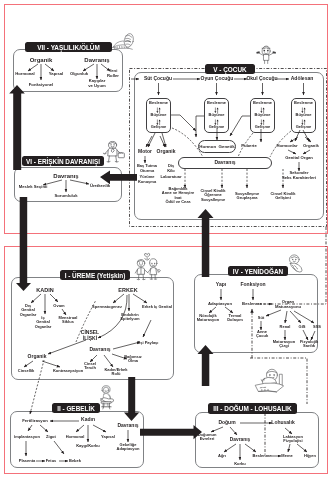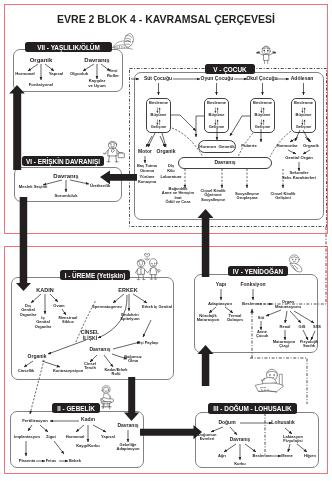--- a/index.html
+++ b/index.html
@@ -18,21 +18,20 @@
 svg.layer{position:absolute;left:0;top:0;width:332px;height:481px;overflow:visible;pointer-events:none;z-index:2;}
 svg.top{z-index:8;}
 .rbox{position:absolute;border:1px solid #414042;border-radius:5px;background:#fff;box-sizing:border-box;z-index:3;}
 </style>
 </head>
 <body>
 
 <div id="page">
 <div class="frame" style="left:4px;top:4px;width:324px;height:230px;"></div>
 <div class="frame" style="left:4px;top:246px;width:324px;height:228px;"></div>
-<div class="title" style="left:0;top:13px;width:332px;font-size:10.5px;">EVRE 2 BLOK 4  -  KAVRAMSAL ÇERÇEVESİ</div>
 <div class="panel" style="left:13px;top:49px;width:110px;height:43px;"></div>
 <div class="badge" style="left:25px;top:42px;width:87px;height:10px;font-size:6.4px;">VII - YAŞLILIK/ÖLÜM</div>
 <div class="lbl hd" style="left:41px;top:60px;font-size:6px;">Organik</div>
 <div class="lbl sub" style="left:25px;top:74px;font-size:4.2px;">Hormonal</div>
 <div class="lbl sub" style="left:56px;top:74px;font-size:4.2px;">Yapısal</div>
 <div class="lbl sub" style="left:41px;top:85px;font-size:4.2px;">Fonksiyonel</div>
 <div class="lbl hd" style="left:97px;top:60px;font-size:6px;">Davranış</div>
 <div class="lbl sub" style="left:79px;top:74px;font-size:4.2px;">Olgunluk</div>
 <div class="lbl sub" style="left:113px;top:74px;font-size:4.2px;">Yeni
 Roller</div>

